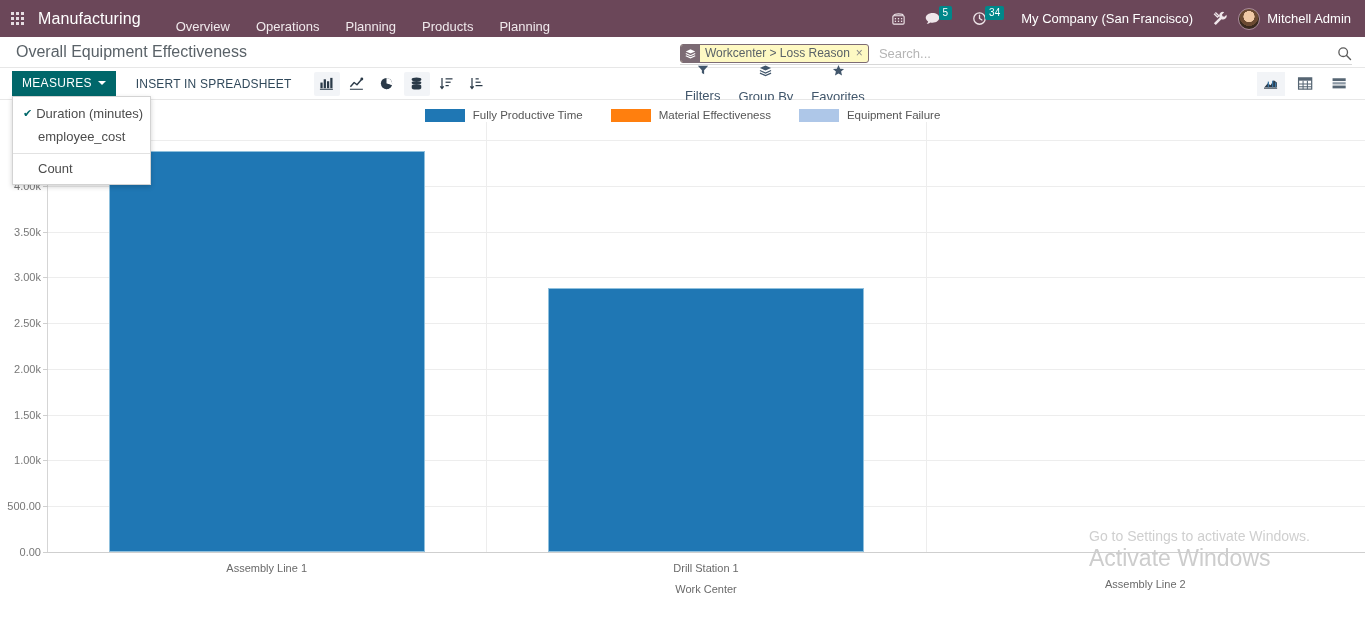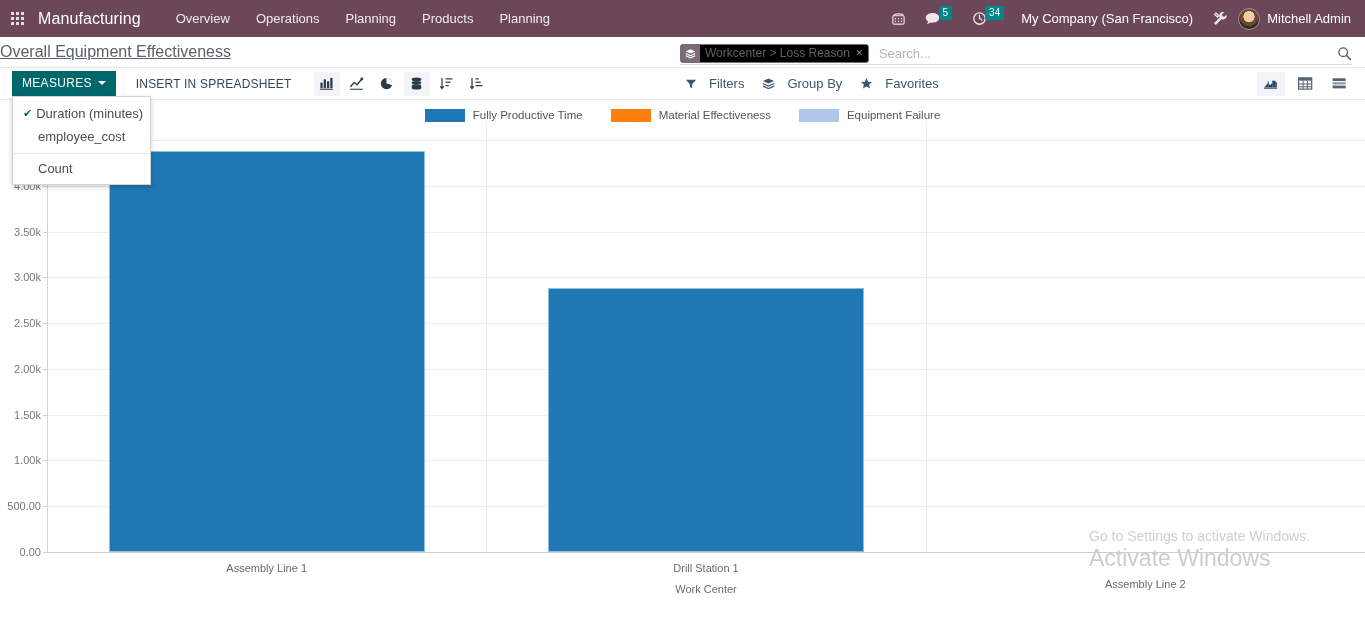--- a/index.html
+++ b/index.html
@@ -32,21 +32,21 @@
   .grid-dots i { background: #e6dde2; display: block; width: 3px; height: 3px; }
   #brand {
     font-size: 16px;
     color: #fff;
     padding: 0 22px 0 4px;
     letter-spacing: .1px;
     cursor: pointer;
     white-space: nowrap;
   }
   .nav-item {
-    padding: 0 13px;
+    padding: 8px 13px;
     line-height: 37px;
     height: 37px;
     color: #f0e9ec;
     cursor: pointer;
     font-size: 13px;
     white-space: nowrap;
   }
   #nav-right {
     margin-left: auto;
     display: flex;
@@ -86,43 +86,43 @@
   
   #control-top {
     height: 31px;
     display: flex;
     align-items: center;
     border-bottom: 1px solid #e7e7e7;
     background: #fff;
     position: relative;
   }
   #breadcrumb {
+    padding-left: 16px;
     font-size: 16px;
     color: #5a6268;
     white-space: nowrap;
-    text-decoration: underline;
   }
   #searchview {
     position: absolute;
     left: 680px;
     top: 5px;
     width: 672px;
     height: 23px;
     display: flex;
     align-items: center;
     border-bottom: 1px solid #d8d8d8;
   }
   .facet {
     display: flex; align-items: stretch;
     height: 19px;
     border: 1px solid #7c6b74;
     border-radius: 3px;
     overflow: hidden;
     font-size: 12px;
-    background: #000000;
+    background: #fef9c3;
     cursor: pointer;
   }
   .facet-icon {
     background: #7c6b74;
     color: #fff;
     padding: 0 4px;
     display: flex; align-items: center;
     font-size: 11px;
   }
   .facet-label {
@@ -231,21 +231,21 @@
 
   #filter-group {
     position: absolute;
     left: 685px;
     display: flex;
     align-items: center;
     gap: 18px;
     font-size: 13px;
     color: #41566b;
   }
-  .fg-item { display: flex; align-items: center; gap: 12px; cursor: pointer; white-space: nowrap; }
+  .fg-item { display: flex; align-items: center; gap: 12px; cursor: pointer; white-space: nowrap; flex-direction: column; }
 
   #view-switcher {
     position: absolute;
     right: 12px;
     display: flex;
     align-items: center;
     gap: 6px;
   }
   .vs-btn {
     width: 28px; height: 24px;

